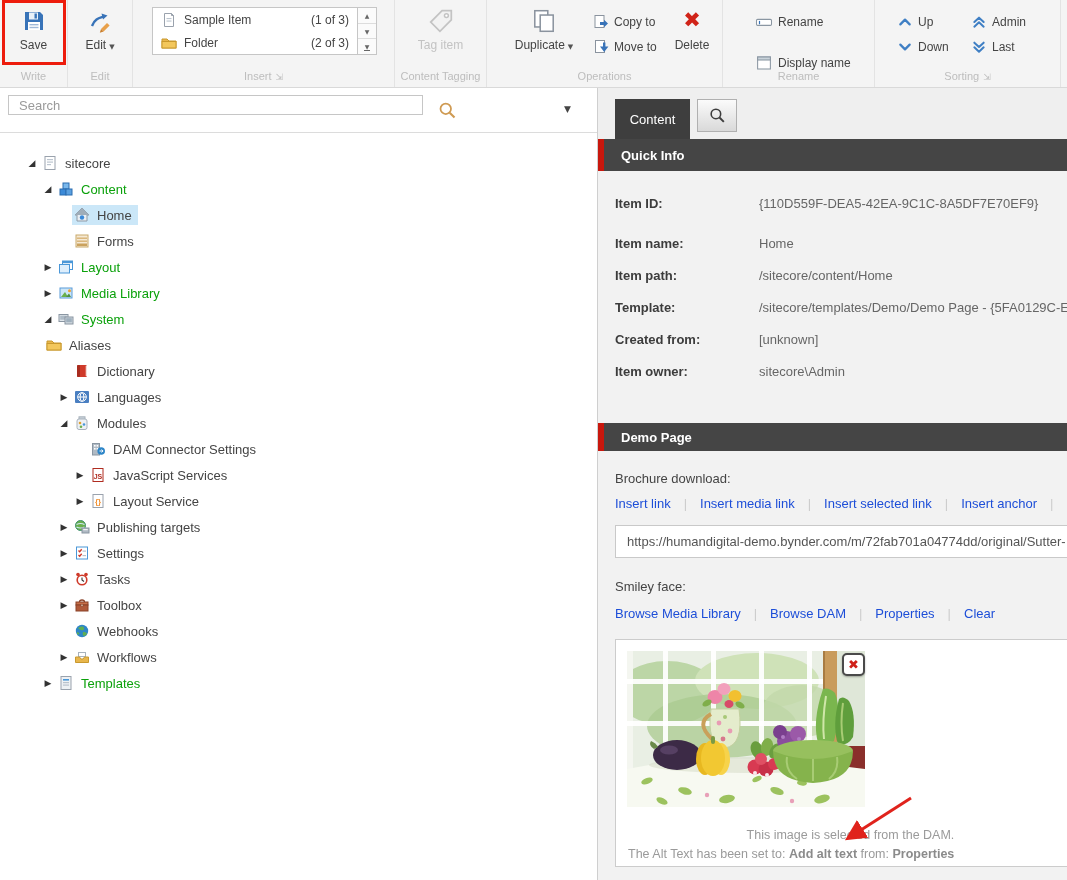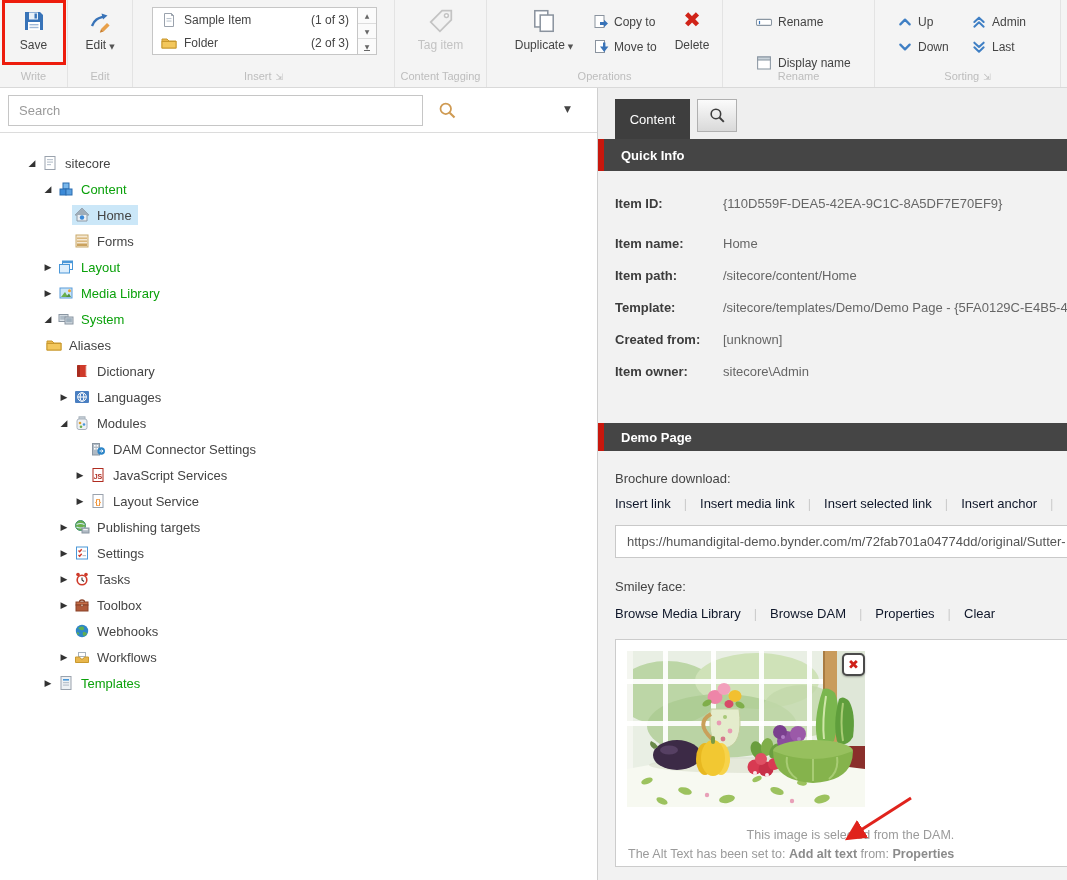--- a/index.html
+++ b/index.html
@@ -32,21 +32,21 @@
   .spinner { position:absolute; left:225px; top:7px; width:19px; height:48px; background:#fbfbfb; border:1px solid #c6c6c6; border-left:none; display:flex; flex-direction:column; }
   .spinbtn { flex:1; display:flex; align-items:center; justify-content:center; font-size:6px; color:#666; border-bottom:1px solid #ddd; }
   .spinbtn:last-child { border-bottom:none; }
   .spinbtn .underl { border-bottom:1px solid #666; padding:0 1px; line-height:7px; }
 
   
   .savebox { position:absolute; left:2px; top:0; width:64px; height:65px; border:3px solid #ed1c0c; z-index:60; pointer-events:none; }
 
   
   .searchrow { position:absolute; left:0; top:89px; width:597px; height:44px; background:#fff; border-bottom:1px solid #dcdcdc; }
-  .searchrow input { position:absolute; left:8px; top:6px; width:415px; height:31px; border:1px solid #c6c6c6; padding:0 10px; font-size:13px; color:#555; font-family:inherit; background:#fff; }
+  .searchrow input { position:absolute; left:8px; top:6px; width:415px; height:20px; border:1px solid #c6c6c6; padding:0 10px; font-size:13px; color:#555; font-family:inherit; background:#fff; }
   .searchrow input::placeholder { color:#9a9a9a; }
   .search-mag { position:absolute; left:437px; top:11px; color:#cf9a52; }
   .search-caret { position:absolute; left:564px; top:15px; font-size:9px; color:#444; cursor:default; }
 
   .tree { position:absolute; left:0; top:134px; width:597px; height:746px; background:#fff; padding-top:16px; overflow:hidden; }
   .trow { height:26px; display:flex; align-items:center; font-size:13px; color:#444; cursor:default; }
   .trow .arrow { width:16px; text-align:center; font-size:9px; color:#333; flex:none; }
   .node { display:flex; align-items:center; padding:2px 6px 2px 2px; }
   .node.selected { background:#cbe7f8; }
   .ticon { width:16px; height:16px; flex:none; }
@@ -55,27 +55,27 @@
 
   
   .rpanel { position:absolute; left:597px; top:88px; width:470px; height:792px; background:#f2f2f2; border-left:1px solid #cfcfcf; overflow:hidden; }
   .tabstrip { position:absolute; left:0; top:0; right:0; height:51px; background:#efefef; }
   .tab-content { position:absolute; left:17px; top:11px; width:75px; height:40px; background:#3e3e3e; color:#fff; font-size:13px; display:flex; align-items:center; justify-content:center; cursor:default; }
   .tab-search { position:absolute; left:99px; top:11px; width:40px; height:33px; background:linear-gradient(#fbfbfb,#d9d9d9); border:1px solid #b0b0b0; color:#3d3d3d; display:flex; align-items:center; justify-content:center; cursor:default; }
   .dbar { position:absolute; left:0; right:0; background:#454545; color:#fff; font-weight:bold; font-size:13px; display:flex; align-items:center; padding-left:17px; border-left:6px solid #c8170d; }
   #bar-quick { top:51px; height:32px; }
   #bar-demo  { top:335px; height:28px; }
   .inforows { position:absolute; left:17px; top:108px; right:0; }
-  .irow { display:flex; margin-bottom:17px; }
+  .irow { display:flex; margin-bottom:17px;gap:36px; }
   .irow:first-child { margin-bottom:25px; }
   .irow .qlabel { width:108px; font-weight:bold; color:#3c3c3c; font-size:13px; flex:none; }
   .irow .qvalue { color:#666; font-size:13px; white-space:nowrap; }
   .flabel { position:absolute; left:17px; font-size:13px; color:#444; }
   .linkrow { position:absolute; left:17px; display:flex; align-items:center; font-size:13px; white-space:nowrap; }
-  .linkrow a { color:#0f172a; text-decoration:none; cursor:pointer; }
+  .linkrow a { color:#1d4ed8; text-decoration:none; cursor:pointer; }
   .linkrow .sep { color:#ccc; margin:0 13px; }
   .urlbox { position:absolute; left:17px; top:437px; width:470px; height:33px; background:#fff; border:1px solid #c9c9c9; font-size:13px; color:#555; padding:0 11px; font-family:inherit; white-space:nowrap; }
   .imgbox { position:absolute; left:17px; top:551px; width:468px; height:228px; background:#fff; border:1px solid #ccc; }
   .vegimg { position:absolute; left:11px; top:11px; width:238px; height:156px; display:block; }
   .closebtn { position:absolute; left:226px; top:13px; width:23px; height:23px; background:#fff; border:2px solid #4a4a4a; border-radius:5px; color:#cf2018; font-weight:bold; font-size:13px; display:flex; align-items:center; justify-content:center; cursor:pointer; box-shadow:0 1px 2px rgba(0,0,0,.3); }
   .notes { position:absolute; left:12px; top:186px; font-size:12.5px; color:#9a9a9a; line-height:19px; white-space:nowrap;text-align:right; }
   .notes b { color:#8b8b8b; }
   .annot { position:absolute; left:0; top:0; width:470px; height:792px; pointer-events:none; z-index:40; }
 </style>
 </head>

